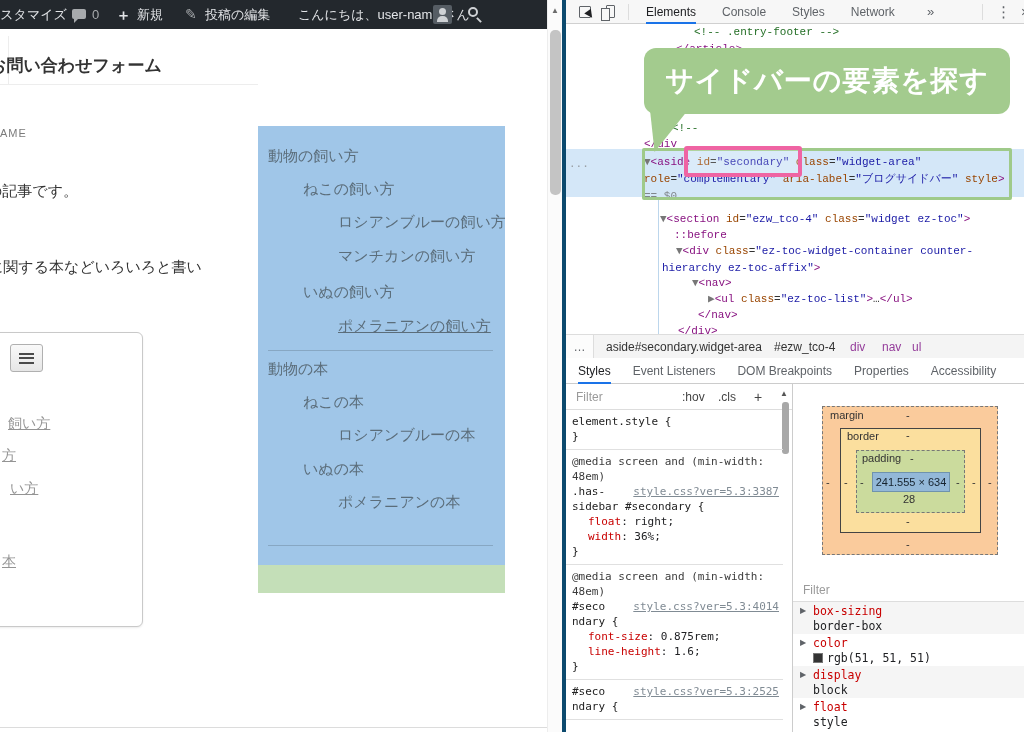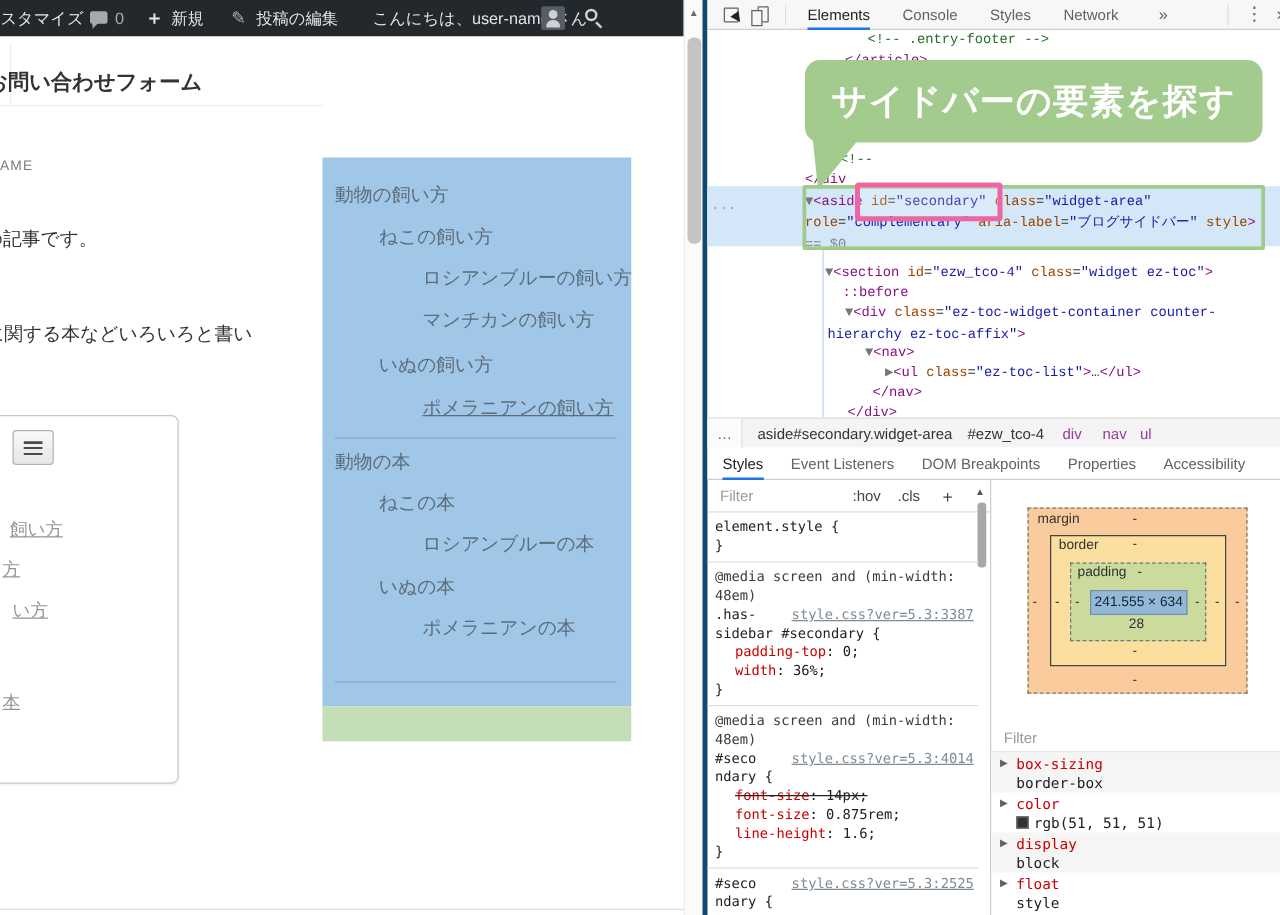--- a/index.html
+++ b/index.html
@@ -265,30 +265,29 @@
     <div id="style-rules">
         <div class="rule">
           <div class="cs-sel"><span>element.style {</span></div>
           <div class="cs-close">}</div>
         </div>
         <div class="rule">
           <div class="cs-media">@media screen and (min-width:</div>
           <div class="cs-media">48em)</div>
           <div class="cs-sel"><span class="cs-link">style.css?ver=5.3:3387</span><span>.has-</span></div>
           <div class="cs-sel"><span>sidebar #secondary {</span></div>
-          <div class="cs-prop"><span class="cs-name">padding-top</span><span>: 0;</span></div>
+          <div class="cs-prop"><span class="cs-name">float</span><span>: right;</span></div>
           <div class="cs-prop"><span class="cs-name">width</span><span>: 36%;</span></div>
           <div class="cs-close">}</div>
         </div>
         <div class="rule">
           <div class="cs-media">@media screen and (min-width:</div>
           <div class="cs-media">48em)</div>
           <div class="cs-sel"><span class="cs-link">style.css?ver=5.3:4014</span><span>#seco</span></div>
           <div class="cs-sel"><span>ndary {</span></div>
-          <div class="cs-prop struck"><span class="cs-name">font-size</span><span>: 14px;</span></div>
           <div class="cs-prop"><span class="cs-name">font-size</span><span>: 0.875rem;</span></div>
           <div class="cs-prop"><span class="cs-name">line-height</span><span>: 1.6;</span></div>
           <div class="cs-close">}</div>
         </div>
         <div class="rule">
           <div class="cs-sel"><span class="cs-link">style.css?ver=5.3:2525</span><span>#seco</span></div>
           <div class="cs-sel"><span>ndary {</span></div>
         </div>
       </div>
 

